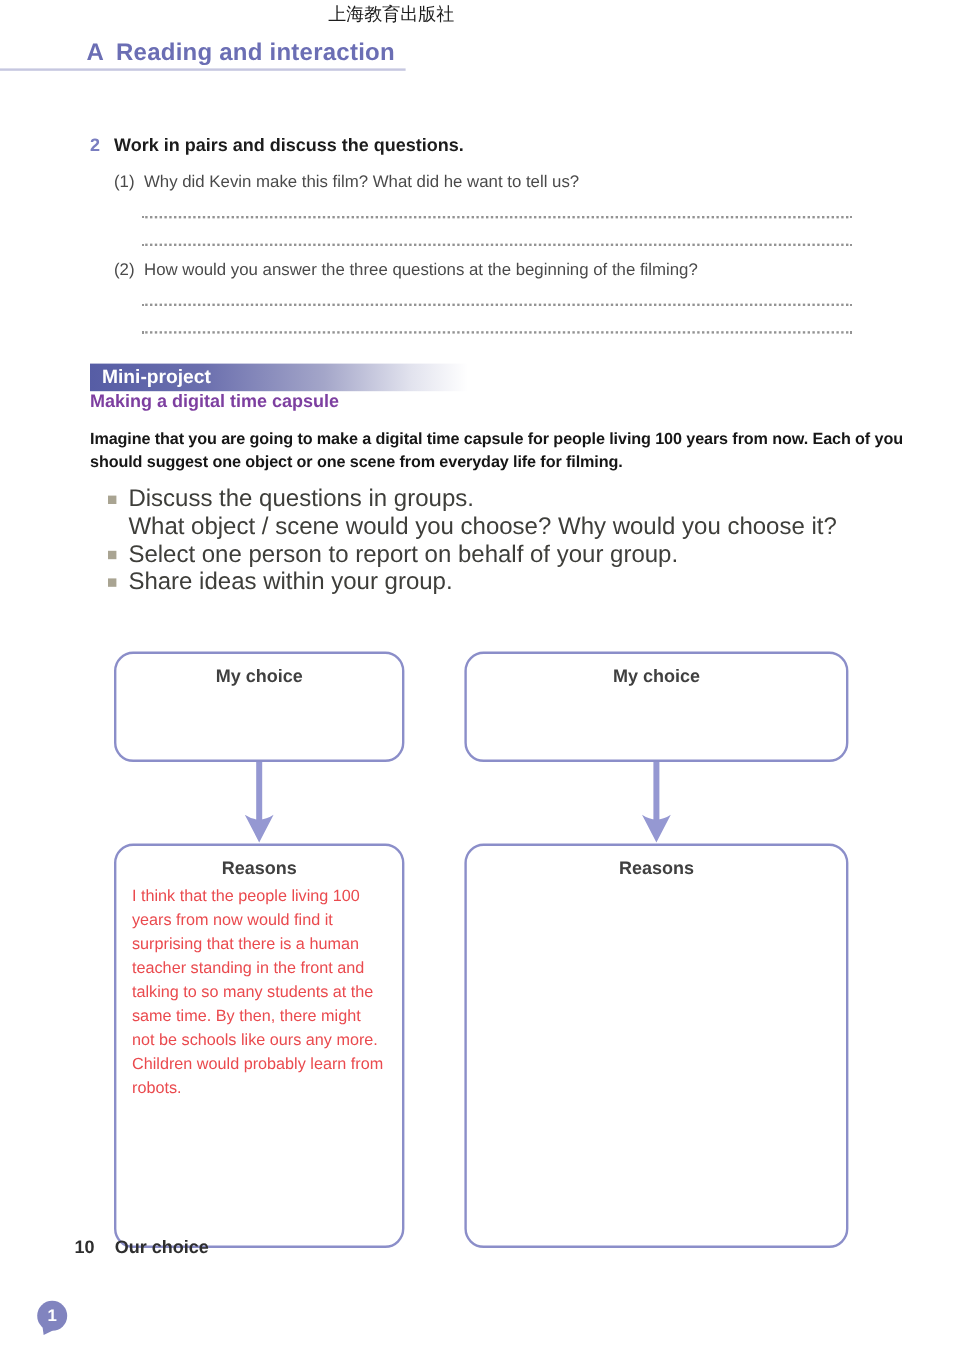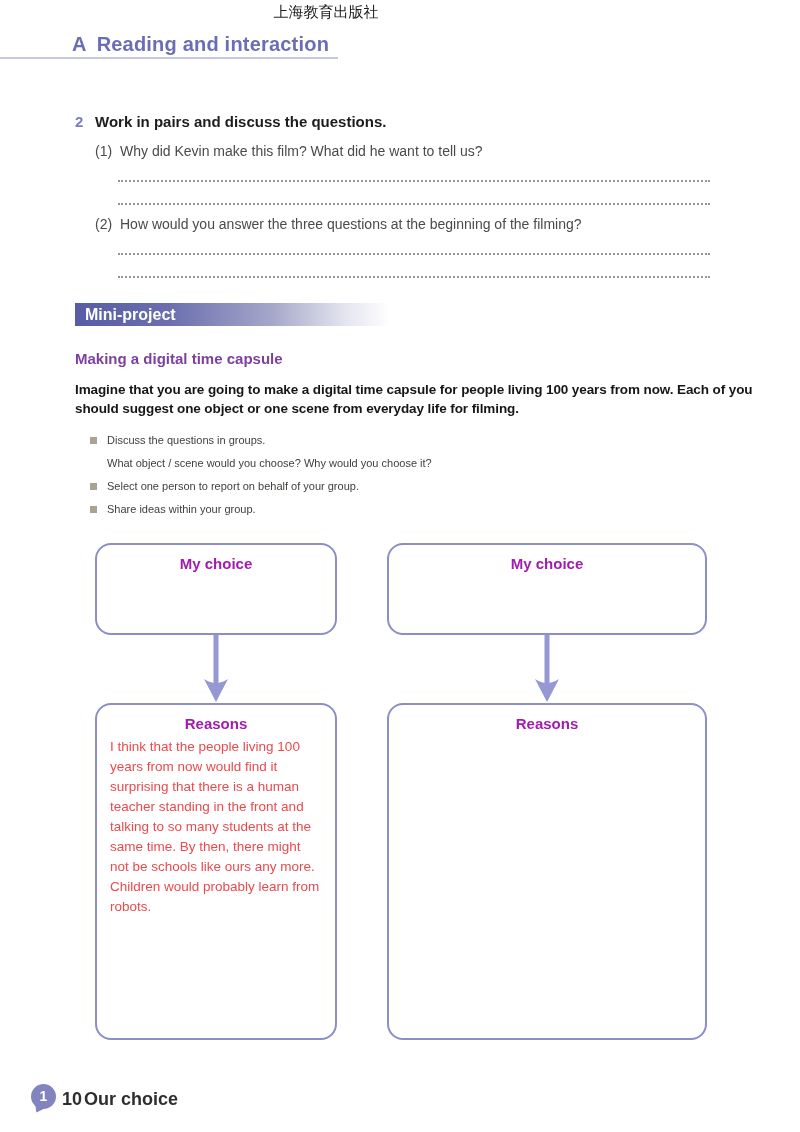--- a/index.html
+++ b/index.html
@@ -27,51 +27,51 @@
   .q-num { width:25px; flex:none; }
   .answer-line { margin-left:43px; width:592px; height:0;
                  border-bottom:2px dotted #949494; }
   .gap19 { margin-top:19px; } .gap21 { margin-top:21px; } .gap9 { margin-top:9px; }
 
   
   .mini-project { position:absolute; left:75px; top:303px; width:660px; }
   .mp-banner { width:315px; height:23px; line-height:23px; padding-left:10px;
                background:linear-gradient(to right,#565da5 0%,#6b6fae 30%,#a4a6c9 62%,#e2e3ee 85%,#ffffff 100%);
                color:#ffffff; font-size:16px; font-weight:bold; }
-  .mp-title { margin-top:24px; font-size:15px; font-weight:bold; color:#7d3fa0; }
+  .mp-title { margin-top:0; font-size:15px; font-weight:bold; color:#7d3fa0; }
   .mp-intro { margin-top:13px; width:680px; font-size:13.5px; font-weight:bold; color:#161616;
               line-height:19px; letter-spacing:-0.1px; }
   .bullets { margin-top:11px; }
   .bullet-row { display:flex; margin-left:15px; }
   .bullet-square { width:7px; height:7px; background:#a9a492; margin:8px 10px 0 0; flex:none; }
-  .bullet-text { font-size:11px; color:#3e3e3a; line-height:23px; }
+  .bullet-text { font-size:20px; color:#3e3e3a; line-height:23px; }
   .bullet-sub:empty { display:none; }
 
   
   .dbox { position:absolute; background:#fff; border:2px solid #8b8ec9; border-radius:16px; }
   .box-choice-l { left:95px;  top:543px; width:242px; height:92px; }
   .box-choice-r { left:387px; top:543px; width:320px; height:92px; }
   .box-reasons-l { left:95px;  top:703px; width:242px; height:337px; }
   .box-reasons-r { left:387px; top:703px; width:320px; height:337px; }
-  .dbox-title { margin-top:10px; text-align:center; font-size:15px; font-weight:bold; color:#a21caf; }
+  .dbox-title { margin-top:10px; text-align:center; font-size:15px; font-weight:bold; color:#404040; }
   .hand { margin-top:3px; padding:0 13px; font-size:13.5px; color:#ea4a4e; line-height:21px; }
   .hand-long { line-height:20px; margin-top:5px; }
   .arrow { position:absolute; width:26px; height:68px; }
   .arrow-l { left:203px; top:635px; }
   .arrow-r { left:534px; top:635px; }
 
   
   .badge { position:absolute; left:31px; top:1084px; width:25px; height:25px; border-radius:50%;
            background:#8184bf; color:#fff; font-size:14px; font-weight:bold; text-align:center;
            line-height:25px; }
   .badge::after { content:""; position:absolute; left:2px; bottom:-4px; width:0; height:0;
                   border-left:5px solid transparent; border-right:5px solid transparent;
                   border-top:7px solid #8184bf; transform:rotate(28deg); }
-  .footer-text { position:absolute; left:62px; top:1089px; display:flex; gap:2px;
-                 font-size:18px; font-weight:bold; color:#2e2e2e; }
+  .footer-text { position:absolute; left:62px; top:1031px; display:flex; gap:17px;
+                 font-size:15px; font-weight:bold; color:#2e2e2e; }
 </style>
 </head>
 <body>
 
 <div class="page">
 
   <div class="publisher">上海教育出版社</div>
 
   <div class="section-underline"></div>
   <div class="section-heading">

